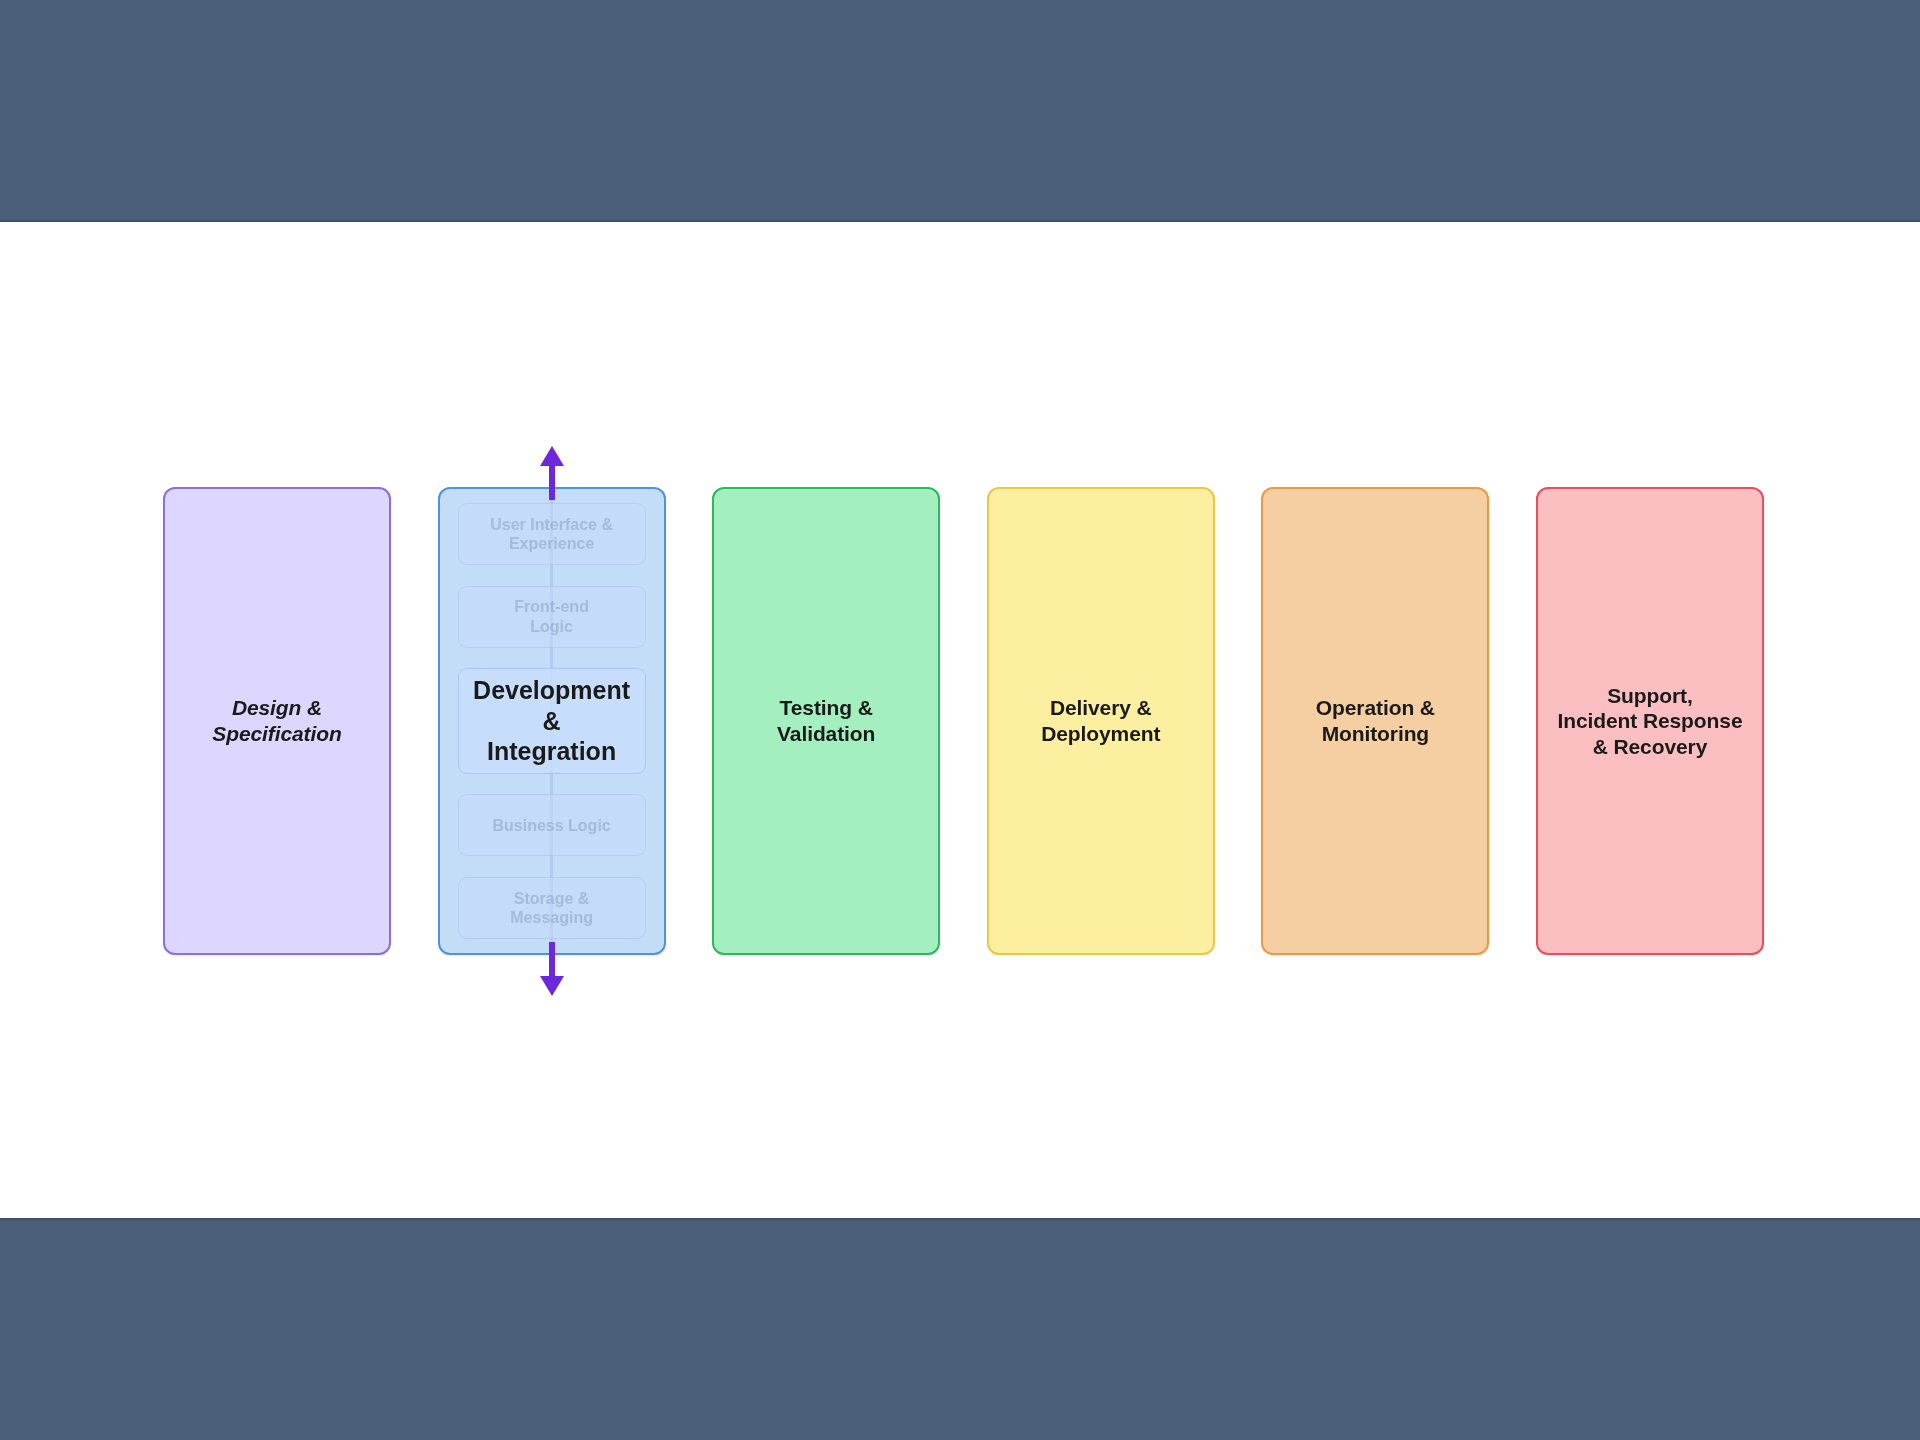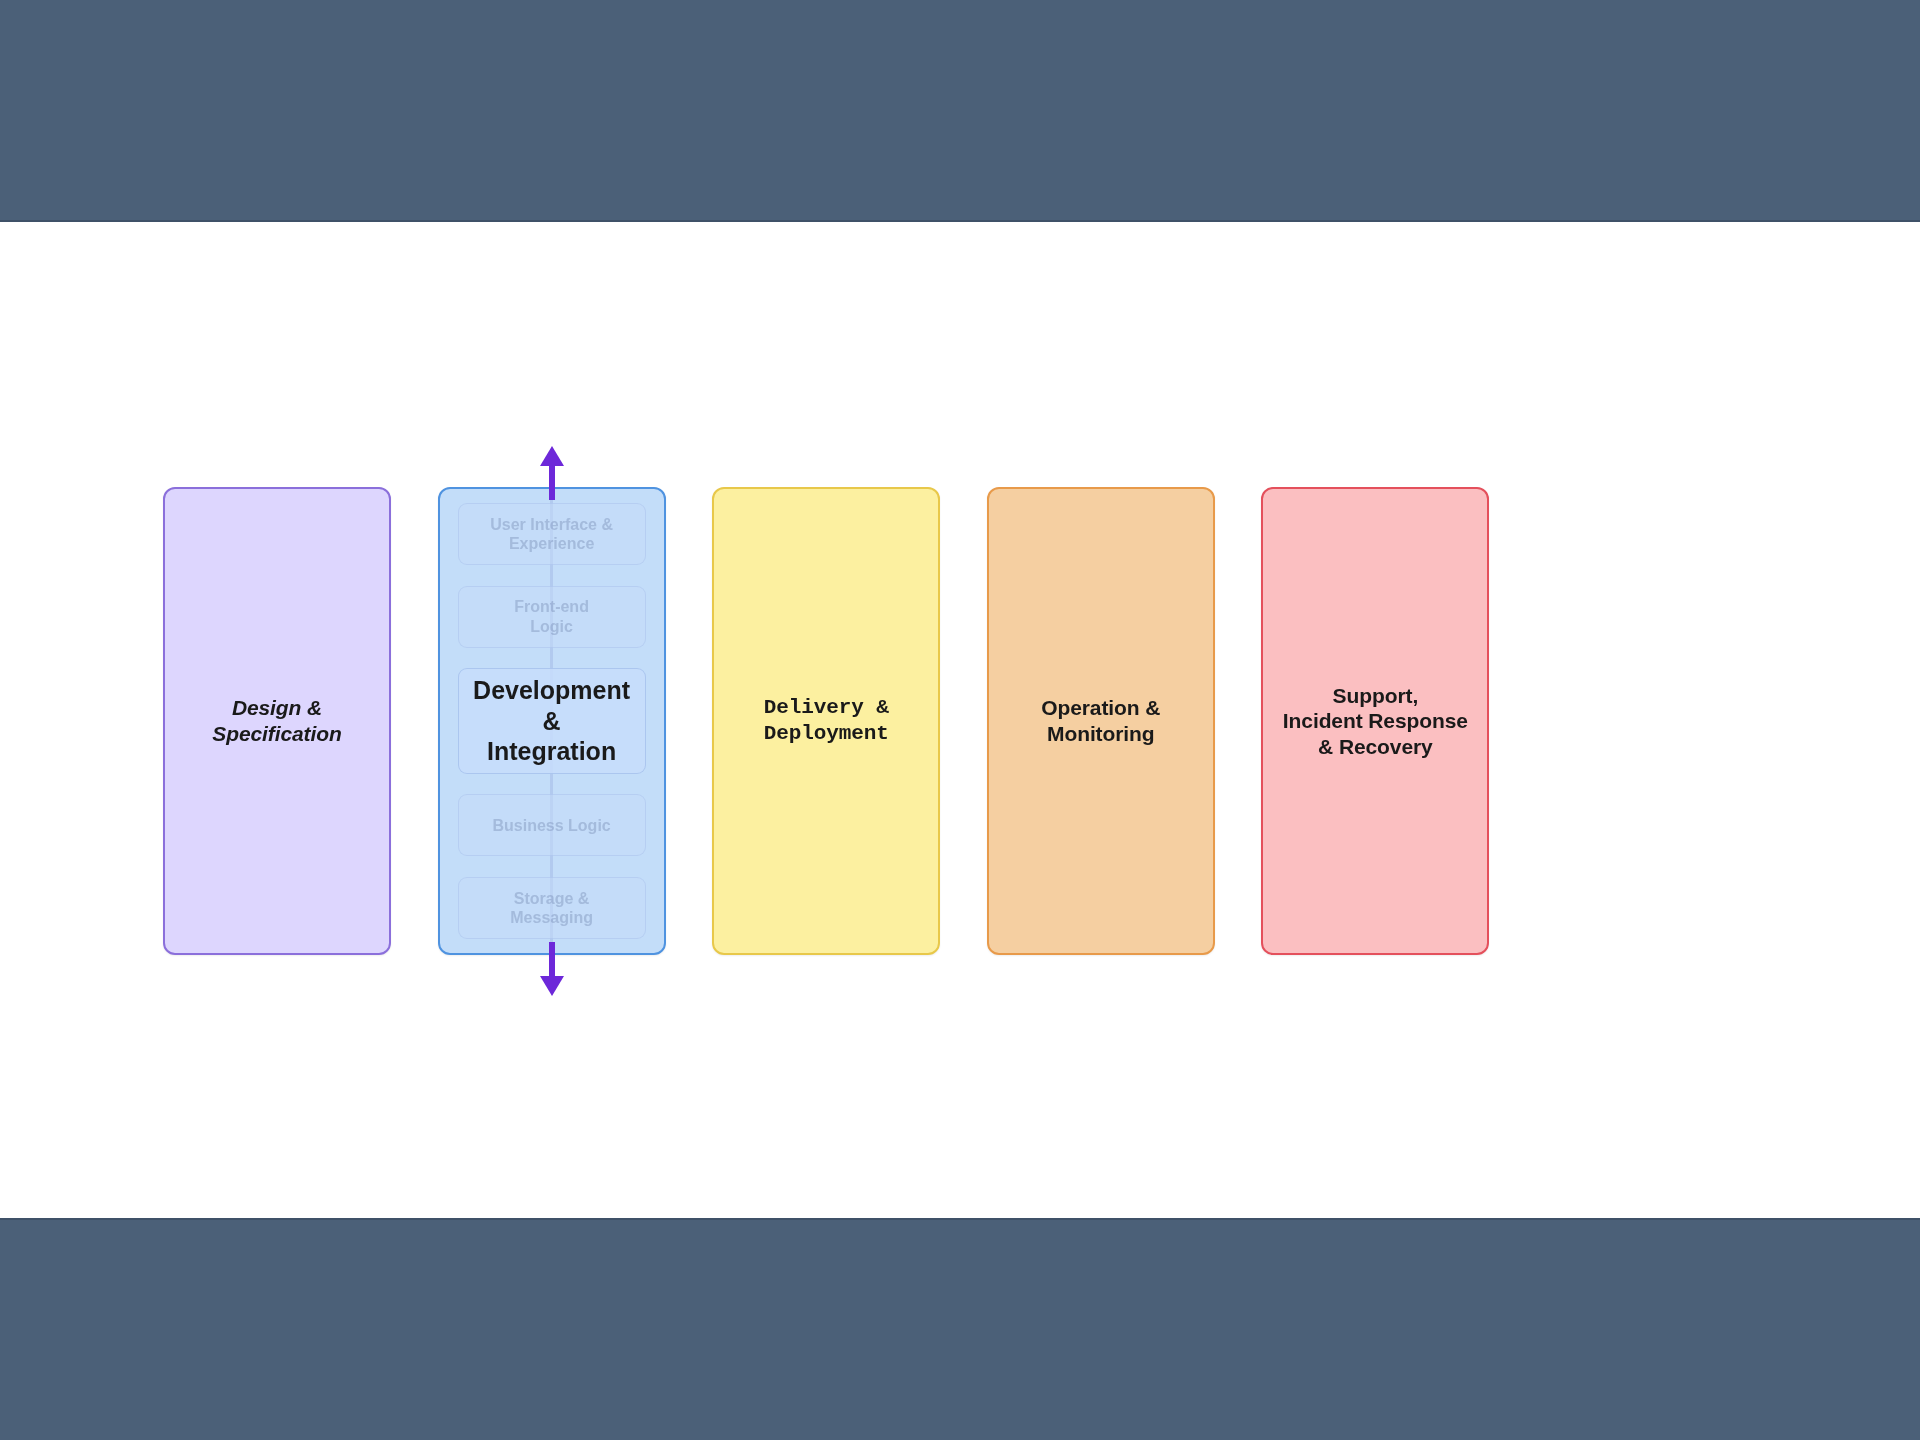--- a/index.html
+++ b/index.html
@@ -218,21 +218,27 @@
           <div class="arrow arrow-up">
             <div class="arrow-shaft"></div>
             <div class="arrow-head"></div>
           </div>
           <div class="arrow arrow-down">
             <div class="arrow-shaft"></div>
             <div class="arrow-head"></div>
           </div>
         </div>
         <div class="phase-slot">
-          <div class="phase-box" style="background: rgb(252, 240, 160); border-color: rgb(232, 200, 74); font-family: Liberation Mono, monospace;">
+          <div class="phase-box" style="background: rgb(164, 239, 192); border-color: rgb(46, 184, 92);">
+            <div class="phase-label">Testing &amp;
+Validation</div>
+          </div>
+        </div>
+        <div class="phase-slot">
+          <div class="phase-box" style="background: rgb(252, 240, 160); border-color: rgb(232, 200, 74);">
             <div class="phase-label">Delivery &amp;
 Deployment</div>
           </div>
         </div>
         <div class="phase-slot">
           <div class="phase-box" style="background: rgb(245, 207, 161); border-color: rgb(232, 154, 74); align-items: center;">
             <div class="phase-label">Operation &amp;
 Monitoring</div>
           </div>
         </div>

